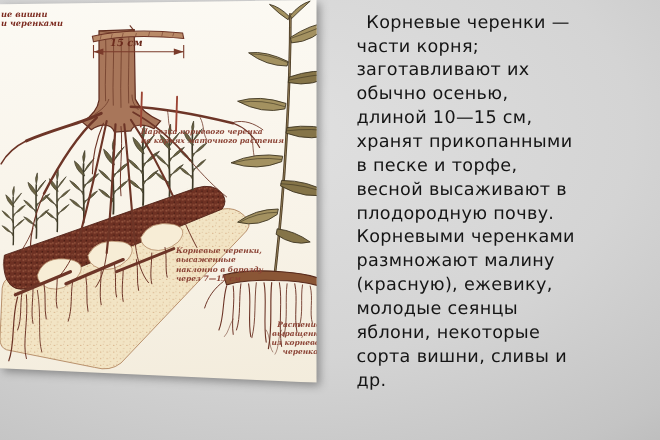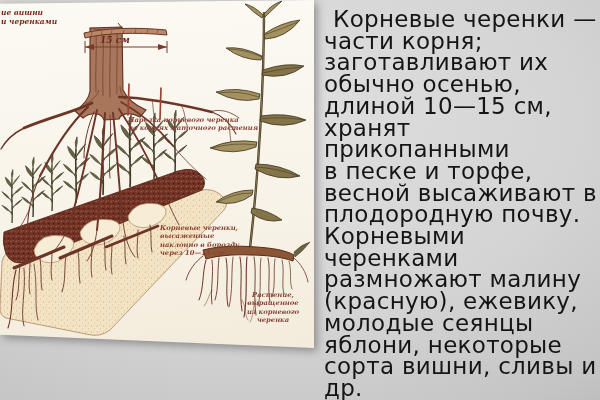--- a/index.html
+++ b/index.html
@@ -1,32 +1,32 @@
 <!DOCTYPE html>
 <html><head>
 <meta charset="utf-8">
 <style>
   html,body{margin:0;padding:0;}
   body{width:600px;height:400px;overflow:hidden;font-family:"DejaVu Sans",sans-serif;}
   .stage{position:relative;width:600px;height:400px;
     background:radial-gradient(120% 115% at 42% 30%, #e0e0e0 0%, #d4d4d4 45%, #c4c4c4 72%, #a8a8a8 100%);}
   .panel-wrap{position:absolute;left:0;top:0;filter:drop-shadow(3px 3px 4px rgba(50,50,50,.45));}
-  .panel{position:relative;width:314px;height:348px;
+  .panel{position:relative;width:288px;height:348px;
     background:linear-gradient(175deg,#fcfaf4 0%,#f8f3e8 60%,#f3ecdc 100%);
     clip-path:polygon(0 1.1%,100% 0,100% 100%,0 96.2%);}
   .panel svg{position:absolute;left:0;top:0;}
   .ill-label{position:absolute;font-family:"DejaVu Serif",serif;font-style:italic;font-weight:700;
     color:#8b4335;white-space:pre-line;}
   .corner-title{left:1px;top:8px;font-size:7.5px;line-height:9px;color:#7c2a1f;}
   .ruler-label{left:100px;top:35px;width:52px;text-align:left;font-size:9px;color:#6b2a1c;}
   .cutting-caption{left:86px;top:53px;font-size:6.8px;line-height:8px;}
   .step1-label{left:92px;top:116px;font-size:6.8px;line-height:8.2px;padding-left:36px;}
   .step2-label{left:160px;top:224px;font-size:6.8px;line-height:8.4px;}
   .step3-label{left:240px;top:291px;width:66px;text-align:center;font-size:6.8px;line-height:8.4px;}
-  .body-text{position:absolute;left:324px;top:9px;width:274px;font-size:23px;line-height:21.7px;
+  .body-text{position:absolute;left:324px;top:9px;width:274px;font-size:16px;line-height:21.7px;
     letter-spacing:.3px;color:#151515;white-space:pre-line;text-indent:9px;}
 </style>
 </head>
 <body>
 
 <div class="stage">
 
   <div class="panel-wrap">
     <div class="panel">
 
@@ -217,21 +217,21 @@
       </svg>
 
       <div class="ill-label corner-title">ие вишни
 и черенками</div>
       <div class="ill-label ruler-label">15 см</div>
       <div class="ill-label step1-label">Нарезка корневого черенка
 на корнях маточного растения</div>
       <div class="ill-label step2-label">Корневые черенки,
 высаженные
 наклонно в борозду
-через 10—11 см</div>
+через 7—15 см</div>
       <div class="ill-label step3-label">Растение,
 выращенное
 из корневого
 черенка</div>
     </div>
   </div>
 
   <div class="body-text">Корневые черенки —
 части корня;
 заготавливают их

